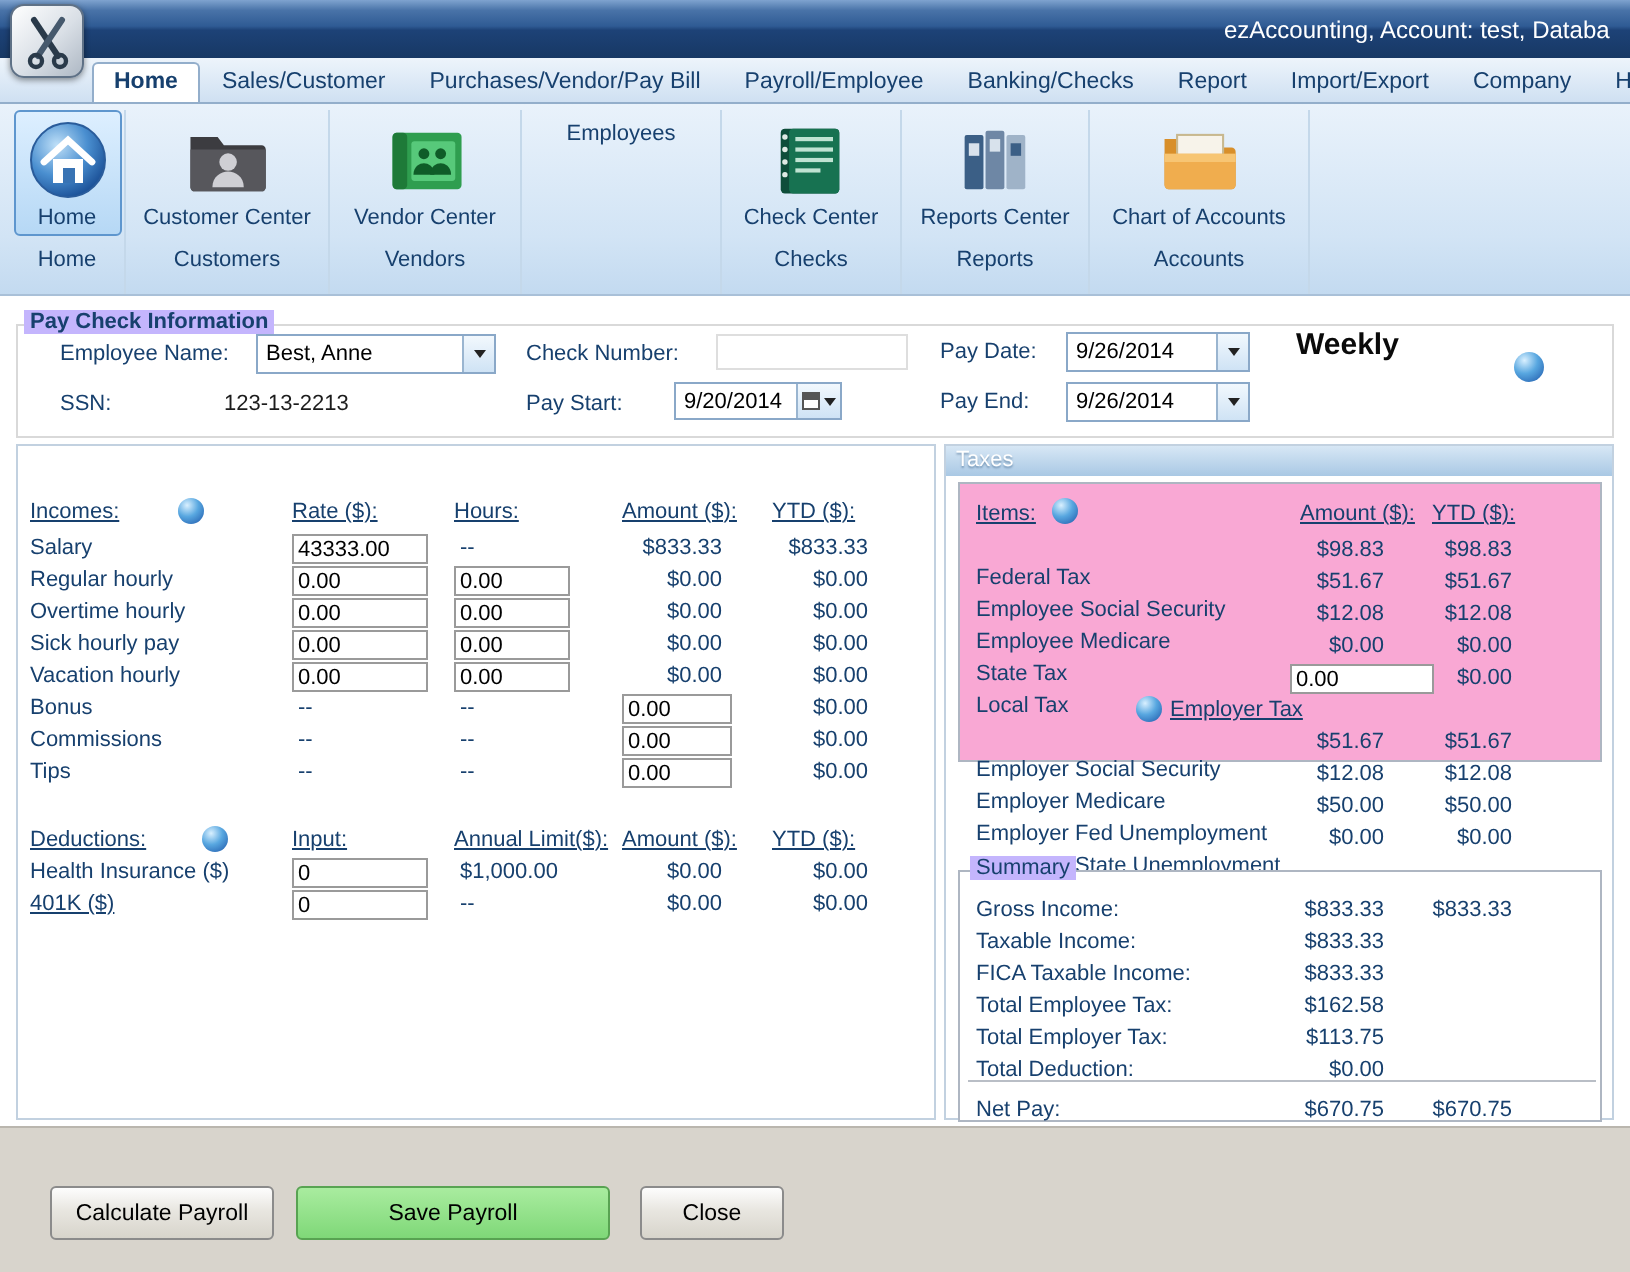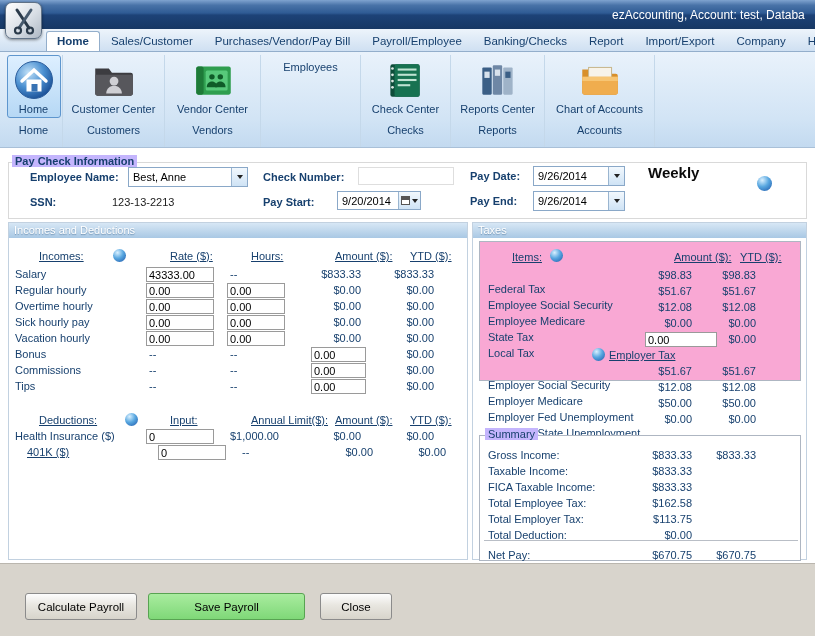--- a/index.html
+++ b/index.html
@@ -42,21 +42,21 @@
   
   .main-bg { position:absolute; left:0; top:148px; width:815px; height:415px; background:#fff; }
   .bottombar { position:absolute; left:0; top:563px; width:815px; height:73px;
     background:#d8d4cc; border-top:1px solid #bab6ae; }
 
   
   .group-box { position:absolute; border:1px solid #d9d9d9; background:#fff; }
   #paycheck-box { left:8px; top:162px; width:799px; height:57px; }
   .legend { position:absolute; background:#c4b5fd; padding:0 3px; color:#17406e; white-space:nowrap; }
   #paycheck-legend { left:12px; top:155px; font-weight:bold; }
-  .flabel { position:absolute; font-weight:bold; color:#17406e; white-space:nowrap; }
+  .flabel { position:absolute; font-weight:normal; color:#17406e; white-space:nowrap; }
   .fvalue { position:absolute; color:#1c1c1c; white-space:nowrap; }
 
   .combo { position:absolute; height:20px; background:#fff; border:1px solid #8aa8c8;
     display:flex; align-items:center; cursor:pointer; }
   .combo-text { flex:1; padding-left:4px; color:#000; font-size:11px; white-space:nowrap; overflow:hidden; }
   .combo-btn { height:100%; width:16px; background:linear-gradient(to bottom,#f2f8fd,#cfe3f5);
     border-left:1px solid #9ab5d0; display:flex; align-items:center; justify-content:center; gap:2px; }
   .tri { width:0; height:0; border-left:3.5px solid transparent; border-right:3.5px solid transparent;
     border-top:4px solid #222; }
   .cal { width:9px; height:9px; border:1px solid #555;
@@ -73,21 +73,21 @@
 
   
   .panel { position:absolute; background:#fff; border:1px solid #c2d1e0; }
   #panel-incomes { left:8px; top:222px; width:460px; height:338px; }
   #panel-taxes   { left:472px; top:222px; width:335px; height:338px; }
   .panel-header { position:absolute; left:0; top:0; right:0; height:15px; line-height:15px;
     padding-left:5px; color:#fff; text-shadow:0 1px 1px rgba(40,80,120,.45);
     background:linear-gradient(to bottom,#d7e7f5,#a9c8e4); font-size:11px; }
 
   .rows-host { position:absolute; left:0; top:0; width:100%; height:100%; }
-  .hdr-row { position:absolute; left:0; width:100%; height:16px;margin-left:24px; }
+  .hdr-row { position:absolute; left:0; width:100%; height:16px; }
   .hdr-row .colhead { position:absolute; top:1px; text-decoration:underline; color:#17406e; white-space:nowrap; }
   .hdr-row .globe { position:absolute; }
 
   .irow { position:absolute; left:0; width:100%; height:16px; }
   .irow .ct { position:absolute; top:1px; color:#17406e; white-space:nowrap; }
   .irow .tin { top:0; }
   .und { text-decoration:underline; }
 
   
   .ci-label   { left:6px; }
@@ -304,21 +304,20 @@
     <span class="combo-text">9/26/2014</span>
     <span class="combo-btn">
         <span class="tri"></span>
       </span>
   </div>
 
   <span id="frequency">Weekly</span>
   <span class="globe" id="paycheck-globe"></span>
 
   <div class="panel" id="panel-incomes">
-    <div class="panel-header">Incomes and Deductions</div>
 
     <div class="hdr-row" style="top:26px">
       <span class="colhead" style="left:6px">Incomes:</span>
       <span class="globe" style="left:80px;top:0"></span>
       <span class="colhead" style="left:137px">Rate ($):</span>
       <span class="colhead" style="left:218px">Hours:</span>
       <span class="colhead" style="left:302px">Amount ($):</span>
       <span class="colhead" style="left:377px">YTD ($):</span>
     </div>
 
@@ -388,21 +387,21 @@
           <input class="tin ci-amount" value="0.00" style="">
           <span class="ct ci-ytd">$0.00</span>
         </div>
         <div class="irow" style="top: 206px;">
           <span class="ct cd-label">Health Insurance ($)</span>
           <input class="tin cd-input" value="0" style="">
           <span class="ct cd-annual">$1,000.00</span>
           <span class="ct cd-amount">$0.00</span>
           <span class="ct cd-ytd">$0.00</span>
         </div>
-        <div class="irow" style="top: 222px; margin-left: 12px;">
+        <div class="irow" style="top: 222px;">
           <span class="ct cd-label und">401K ($)</span>
           <input class="tin cd-input" value="0" style="">
           <span class="ct cd-annual">--</span>
           <span class="ct cd-amount">$0.00</span>
           <span class="ct cd-ytd">$0.00</span>
         </div>
       </div>
   </div>
 
   <div class="panel" id="panel-taxes">

